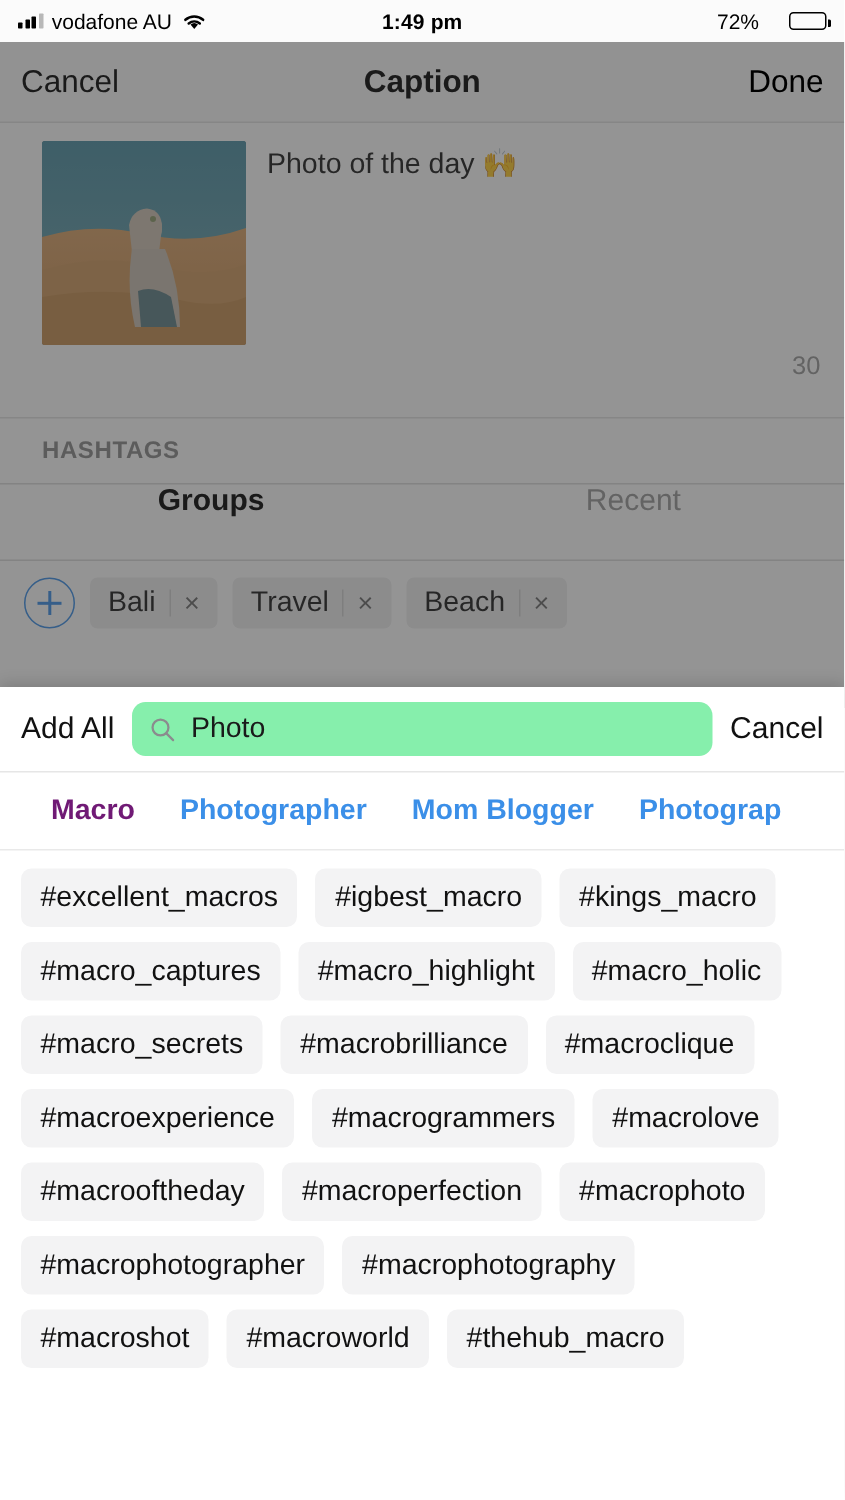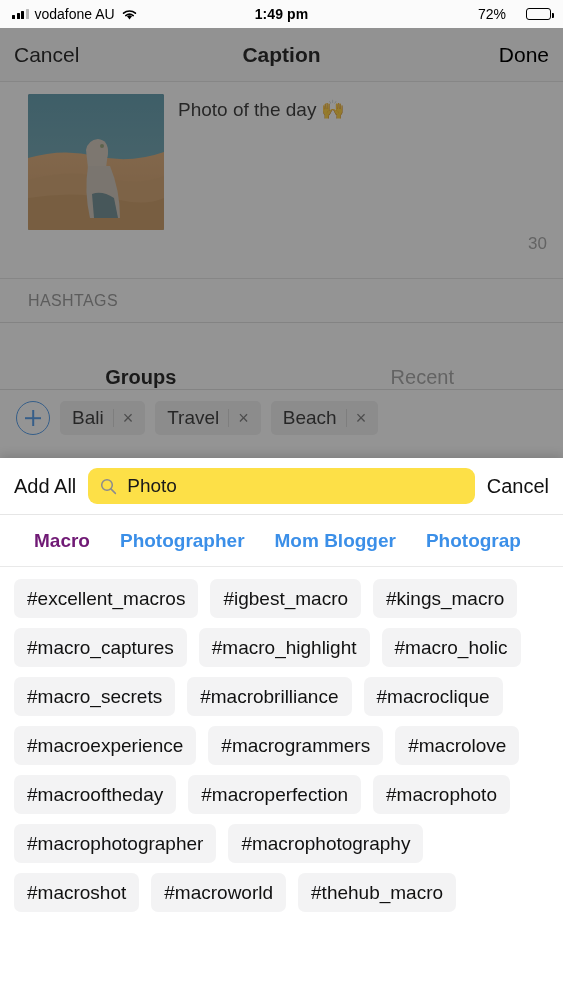--- a/index.html
+++ b/index.html
@@ -48,26 +48,26 @@
   
   .composer { background:#fff; padding:12px 14px 0 28px; height:196px; }
   .composer-row { display:flex; gap:14px; }
   .thumb { width:136px; height:136px; flex:none; border-radius:2px;
     overflow:hidden; position:relative; background:#3f6a7d; }
   .caption-text { font-size:19px; color:#1a1a1a; padding-top:4px; line-height:1.3; }
   .char-count { text-align:right; font-size:17px; color:#9a9a9a; padding:4px 2px 0 0; }
 
   
   .hash-header { height:44px; border-top:1px solid #e2e2e2;
-    display:flex; align-items:center; padding:0 28px; }
+    display:flex; align-items:center; padding:0 28px;font-weight:bold; }
   .hash-header span { font-size:16px; color:#8b8b8b; letter-spacing:.4px; }
 
   
-  .seg-tabs { height:68px; border-top:1px solid #dcdcdc; border-bottom:1px solid #dcdcdc;
-    display:flex; align-items:flex-end; }
+  .seg-tabs { height:52px; border-top:1px solid #dcdcdc; border-bottom:1px solid #dcdcdc;
+    display:flex; align-items:flex-start; }
   .seg-tab { flex:1; text-align:center; font-size:20px; color:#9a9a9a; }
   .seg-tab.active { color:#000; font-weight:bold; }
 
   
   .group-row { height:56px; display:flex; align-items:center; gap:10px; padding:0 16px; }
   .plus-icon { width:34px; height:34px; border:1.6px solid #3b8fe8; border-radius:50%;
     position:relative; flex:none; }
   .plus-icon:before, .plus-icon:after { content:""; position:absolute; background:#3b8fe8; }
   .plus-icon:before { left:8px; right:8px; top:50%; height:1.6px; transform:translateY(-50%); }
   .plus-icon:after { top:8px; bottom:8px; left:50%; width:1.6px; transform:translateX(-50%); }
@@ -80,21 +80,21 @@
   .dim-overlay { position:absolute; left:0; right:0; top:28px; height:444px;
     background:rgba(50,50,50,0.52); pointer-events:none; }
 
   
   .sheet { position:absolute; left:0; right:0; top:458px; bottom:0;
     background:#fff; box-shadow:0 -2px 10px rgba(0,0,0,.16); }
 
   .sheet-search-bar { height:57px; display:flex; align-items:center;
     padding:0 14px; gap:12px; border-bottom:1px solid #e6e6e6; }
   .add-all { font-size:20px; color:#111; flex:none; }
-  .search-field { flex:1; height:36px; background:#fde047; border-radius:9px;
+  .search-field { flex:1; height:36px; background:#86efac; border-radius:9px;
     display:flex; align-items:center; padding:0 12px; gap:10px; }
   .search-field .q { font-size:19px; color:#1a1a1a; }
   .sheet-cancel { font-size:20px; color:#111; flex:none; }
 
   .cat-tabs { height:52px; display:flex; align-items:center; gap:30px;
     padding:0 22px; border-bottom:1px solid #e9e9e9; overflow:hidden; white-space:nowrap; }
   .cat-tab { font-size:19px; font-weight:bold; color:#3b8fe8; flex:none; }
   .cat-tab.active { color:#701a75;margin-left:12px; }
 
   .tag-list { padding:12px 14px 0 14px; display:flex; flex-wrap:wrap;

